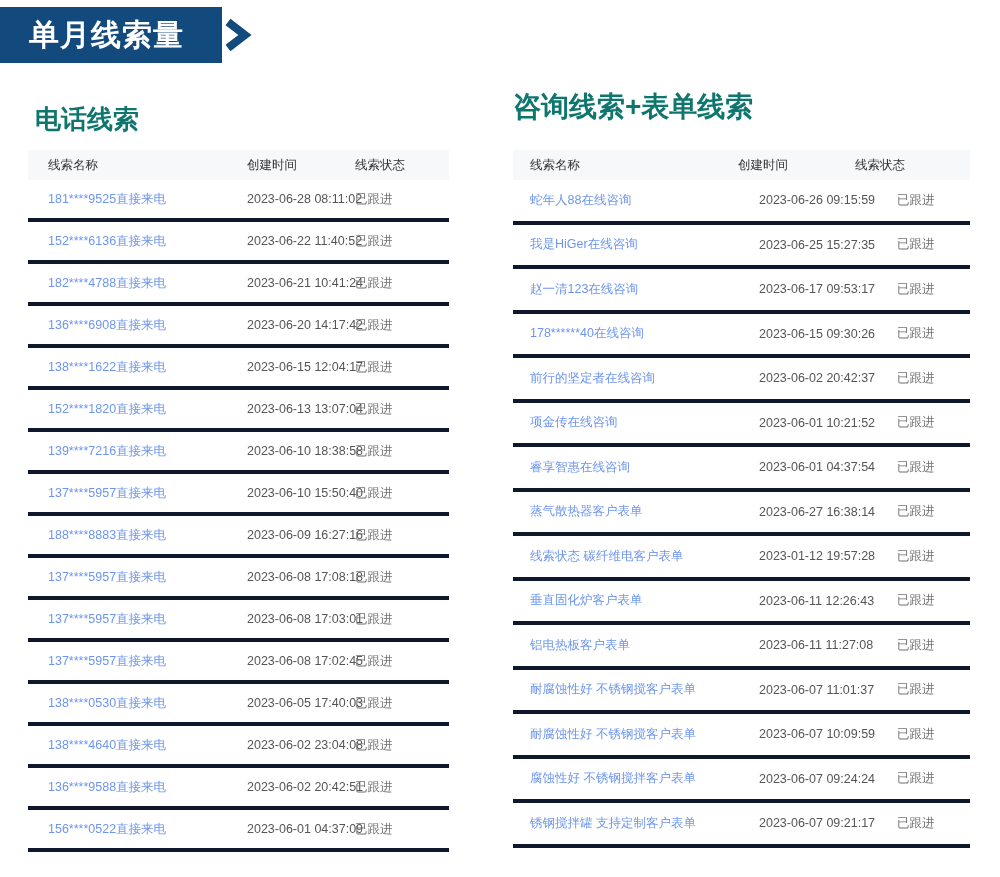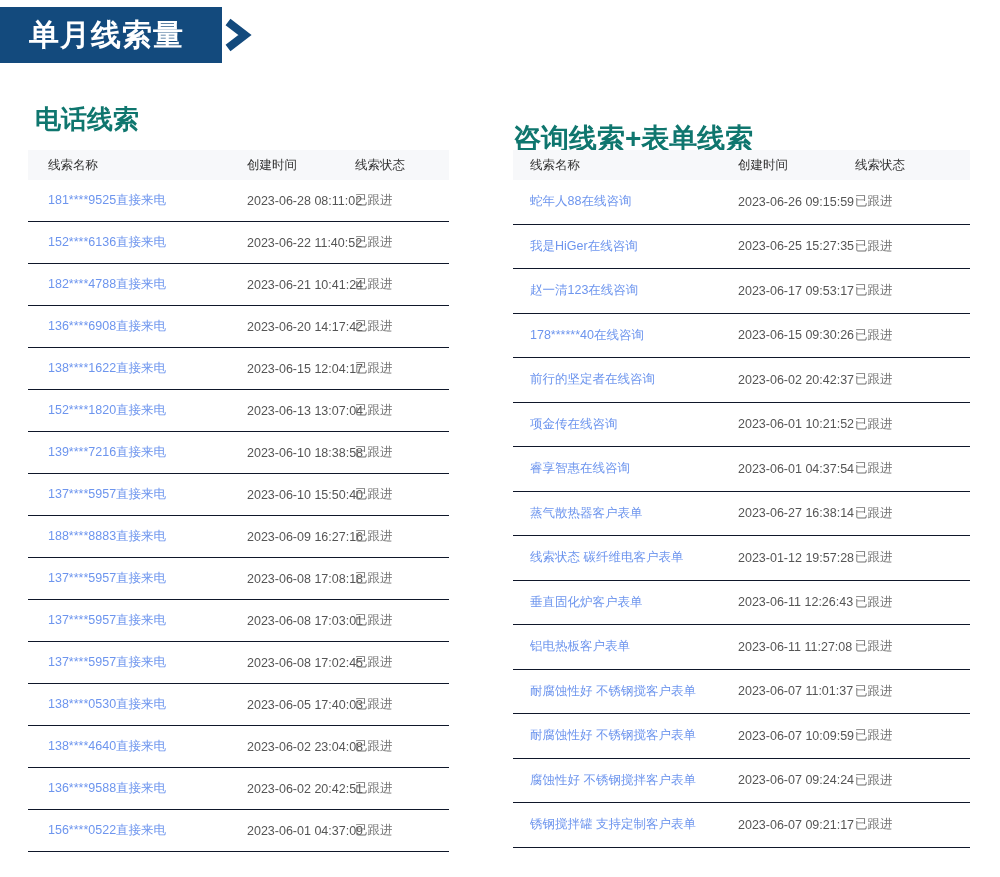--- a/index.html
+++ b/index.html
@@ -30,21 +30,21 @@
   .banner-arrow { margin-left: 2px; display: block; }
 
   
   .section-title {
     position: absolute;
     color: #0f766e;
     font-weight: bold;
     white-space: nowrap;
   }
   .section-title.left  { left: 35px;  top: 102px; font-size: 26px; }
-  .section-title.right { left: 513px; top: 88px;  font-size: 28px; margin-top: 32px; }
+  .section-title.right { left: 513px; top: 88px;  font-size: 28px; }
 
   
   .table { position: absolute; top: 143px; }
   .table.left  { left: 28px;  width: 421px; }
   .table.right { left: 513px; width: 457px; }
 
   .thead {
     display: grid;
     height: 30px;
     align-items: center;
@@ -54,25 +54,25 @@
     margin-top: 7px;
   }
   .table.left  .thead, .table.left  .tr { grid-template-columns: 219px 108px 1fr; }
   .table.right .thead, .table.right .tr { grid-template-columns: 225px 117px 1fr; }
   .table.left  .thead > span:first-child, .table.left  .td.link { padding-left: 20px; }
   .table.right .thead > span:first-child, .table.right .td.link { padding-left: 17px; }
 
   .tr {
     display: grid;
     align-items: center;
-    border-bottom: 1px solid #0f172a;
+    border-bottom: 4px solid #0f172a;
     font-size: 12.5px;
   }
   .table.left  .tr { height: 42px; }
-  .table.right .tr { height: 44.5px; }
+  .table.right .tr { height: 44.5px; gap: 21px; }
 
   .td.link   { color: #6d95ee; cursor: pointer; white-space: nowrap; overflow: hidden; }
   .td.time   { color: #555555; white-space: nowrap; }
   .td.status { color: #737373; white-space: nowrap; }
 </style>
 </head>
 <body>
 
 <div class="banner">
   <div class="banner-rect">单月线索量</div>

